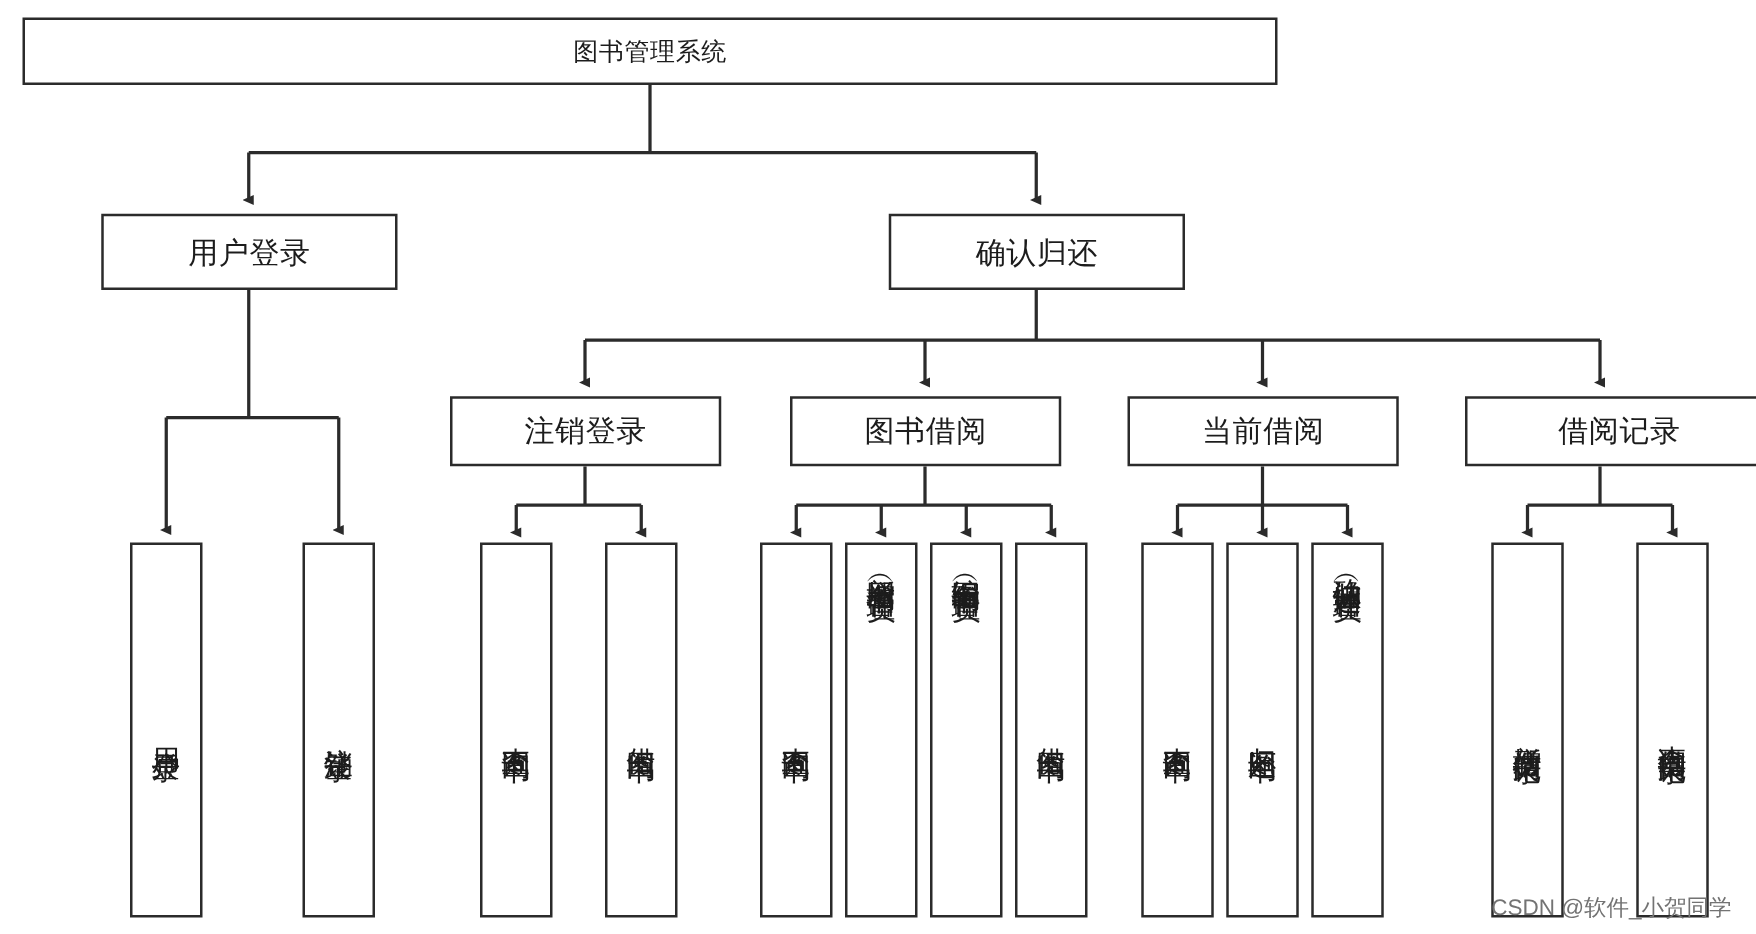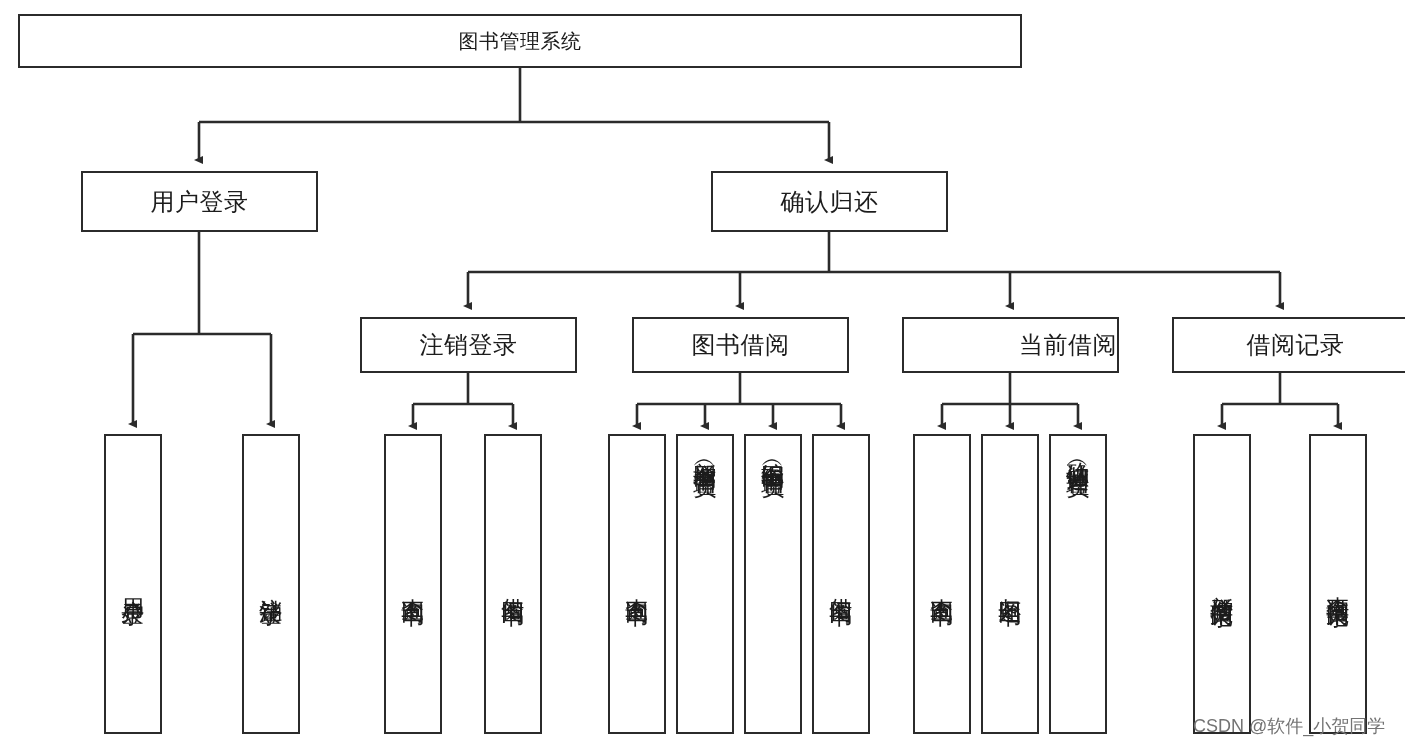--- a/index.html
+++ b/index.html
@@ -141,21 +141,21 @@
   <div class="node level2" style="left:711px; top:171px; width:237px; height:61px;">
     <span class="node-label">确认归还</span>
   </div>
 
   <div class="node level3" style="left:360px; top:317px; width:217px; height:56px;">
     <span class="node-label">注销登录</span>
   </div>
   <div class="node level3" style="left:632px; top:317px; width:217px; height:56px;">
     <span class="node-label">图书借阅</span>
   </div>
-  <div class="node level3" style="left:902px; top:317px; width:217px; height:56px;justify-content:flex-end;">
+  <div class="node level3" style="left:902px; top:317px; width:217px; height:56px;">
     <span class="node-label">当前借阅</span>
   </div>
   <div class="node level3" style="left:1172px; top:317px; width:247px; height:56px;">
     <span class="node-label">借阅记录</span>
   </div>
 
   <div class="node leaf centered" style="left:104px; top:434px; width:58px; height:300px;">
     <span class="node-label">用户登录</span>
   </div>
   <div class="node leaf centered" style="left:242px; top:434px; width:58px; height:300px;">

